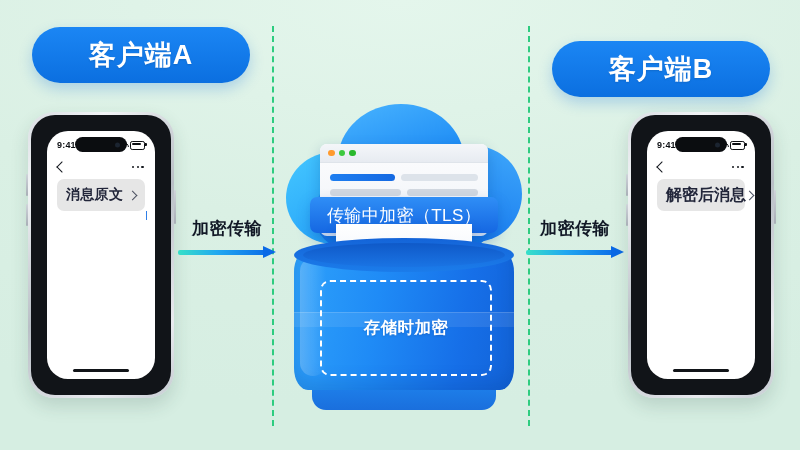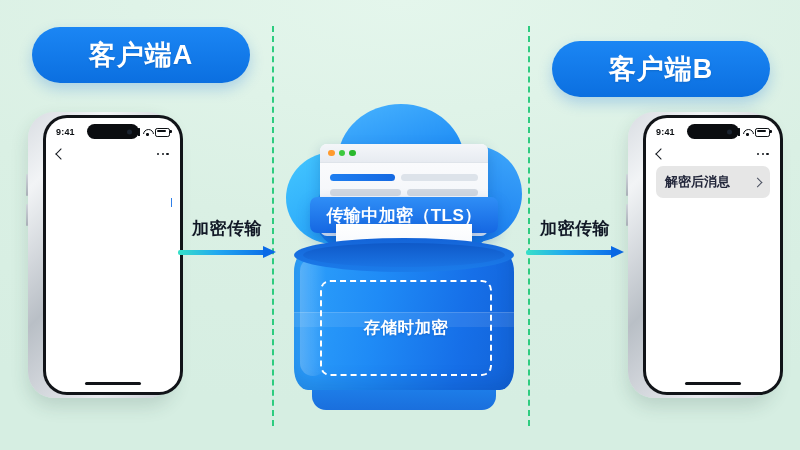--- a/index.html
+++ b/index.html
@@ -65,23 +65,22 @@
     padding: 3px;
     box-sizing: border-box;
     box-shadow: 0 8px 18px rgba(40,70,60,.16);
   }
   .phone.left  { left: 28px; }
   .phone.right { left: 628px; }
   .phone-body {
     width: 100%; height: 100%;
     border-radius: 24px;
     background: #111418;
-    padding: 3px;
+    padding: 16px;
     box-sizing: border-box;
-    margin-left: 12px;
   }
   .screen {
     position: relative;
     width: 100%; height: 100%;
     border-radius: 21px;
     background: #ffffff;
     overflow: hidden;
   }
   .island {
     position: absolute;
@@ -168,21 +167,21 @@
     border-radius: 7px;
     display: flex; align-items: center;
     justify-content: space-between;
     padding: 0 9px;
     box-sizing: border-box;
   }
   .msg-text {
     font-size: 14px; font-weight: 700; color: #22263a;
     letter-spacing: .3px; white-space: nowrap;
   }
-  .msg-text.small { font-size: 13px; letter-spacing: 0; }
+  .msg-text.small { font-size: 16px; letter-spacing: 0; }
   .msg-chev {
     width: 6px; height: 6px;
     border-top: 1.6px solid #4b5060;
     border-right: 1.6px solid #4b5060;
     transform: rotate(45deg);
     flex: 0 0 auto;
   }
   .caret {
     position: absolute;
     right: 8px; top: 80px;
@@ -286,21 +285,21 @@
 
   
   .tls-label {
     position: absolute;
     left: 24px; top: 93px;
     width: 188px; height: 36px;
     border-radius: 7px;
     background: linear-gradient(180deg,#2f8ef6 0%, #1567e2 100%);
     box-shadow: 0 6px 14px rgba(14,80,180,.28);
     display: flex; align-items: center; justify-content: center;
-    color: #fff; font-size: 17px; font-weight: 700;
+    color: #fff; font-size: 17px; font-weight: 400;
     letter-spacing: .4px; white-space: nowrap;
   }
 
   
   .doc {
     position: absolute;
     left: 50px; top: 120px;
     width: 136px; height: 62px;
     background: linear-gradient(180deg,#ffffff 0%, #e9eff8 100%);
     box-shadow: 0 4px 10px rgba(10,60,130,.18);
@@ -410,20 +409,24 @@
         </div>
         <div class="island"></div>
         <div class="navbar">
           <span class="back-chev"></span>
           <span class="dots">
               <i></i>
               <i></i>
               <i></i>
             </span>
         </div>
+        <div class="msg-bubble">
+          <span class="msg-text">消息原文</span>
+          <span class="msg-chev"></span>
+        </div>
         <div class="caret"></div>
         <div class="home-ind"></div>
       </div>
     </div>
   </div>
 
   <div class="arrow-group" id="arrow-left">
     <div class="arrow-label">加密传输</div>
     <div class="arrow-line">
       <span class="shaft"></span>

